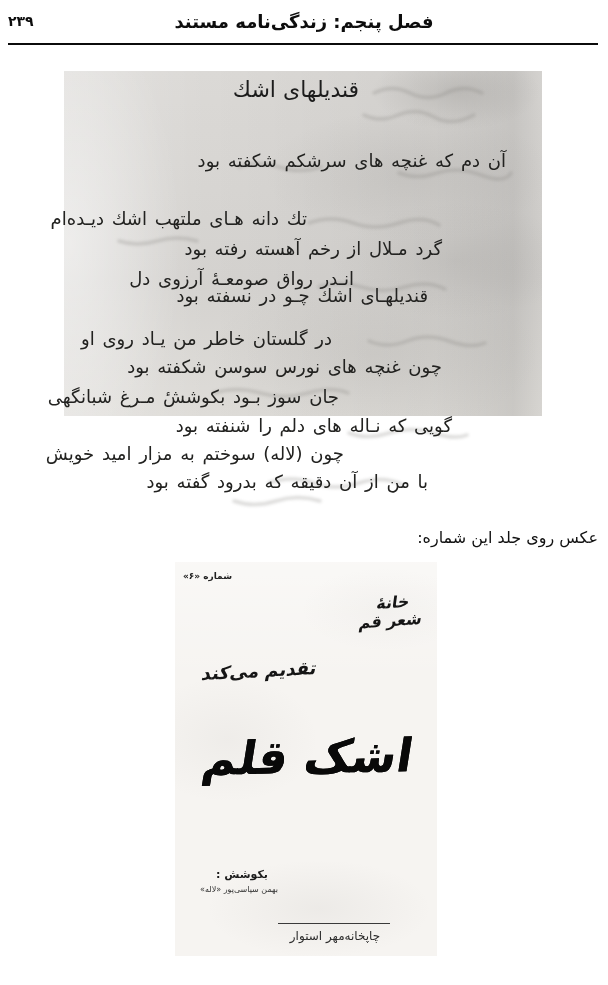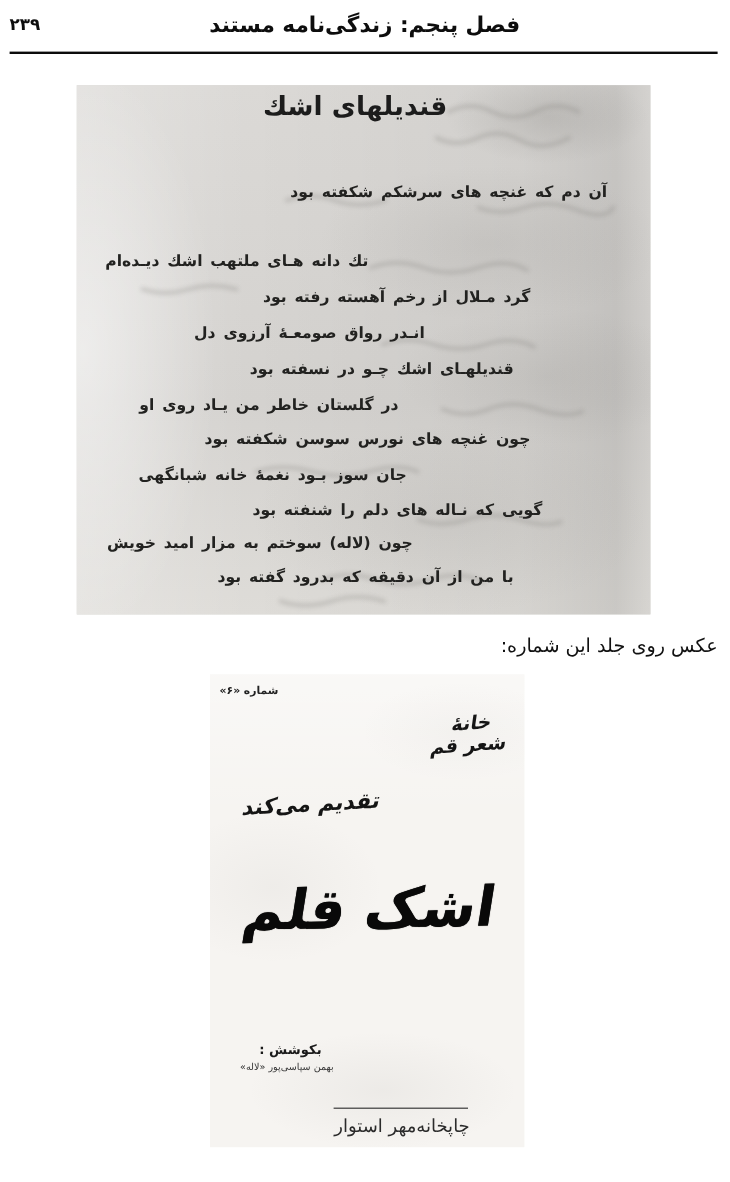--- a/index.html
+++ b/index.html
@@ -14,47 +14,46 @@
   }
   .chapter-title{
     position:absolute;left:0;right:0;top:11px;text-align:center;
     font-size:18px;font-weight:bold;color:#0d0d0d;letter-spacing:.2px;
   }
   .header-rule{
     position:absolute;left:8px;right:10px;top:43px;height:2px;background:#0b0b0b;
   }
   
   .poem-scan{
-    position:absolute;left:64px;top:71px;width:478px;height:441px;
+    position:absolute;left:64px;top:71px;width:478px;height:345px;
     background-color:#d8d6d3;
     background-image:
       radial-gradient(ellipse 120px 55px at 82% 6%, rgba(110,108,104,.20), transparent 70%),
       radial-gradient(ellipse 200px 90px at 72% 30%, rgba(120,118,114,.13), transparent 72%),
       radial-gradient(ellipse 170px 80px at 82% 55%, rgba(120,118,114,.12), transparent 72%),
       radial-gradient(ellipse 230px 110px at 65% 82%, rgba(120,118,114,.10), transparent 72%),
       radial-gradient(ellipse 150px 320px at 1% 50%, rgba(255,255,255,.45), transparent 75%),
       linear-gradient(90deg, rgba(255,255,255,.25), rgba(255,255,255,0) 30%, rgba(0,0,0,.04) 78%, rgba(0,0,0,.09) 94%, rgba(0,0,0,.03)),
       linear-gradient(180deg,#dbd9d6,#d4d2cf 60%,#dedcd8);
-    font-weight: bold;
   }
   .ghost-layer{position:absolute;inset:0;pointer-events:none;}
   .poem-title{
     position:absolute;left:0;right:14px;top:6px;text-align:center;
     font-size:22px;color:#1c1c1c;
   }
   .poem-line{
-    position:absolute;white-space:nowrap;font-size:13px;color:#222220;
+    position:absolute;white-space:nowrap;font-size:18px;color:#222220;
     word-spacing:2px;direction:rtl;line-height:22px;
   }
   .pl1 {right:36px; top:79px;}
   .pl2 {right:172px;top:109px;}
   .pl3 {right:235px;top:137px;margin-left:40px;}
   .pl4 {right:100px;top:167px;}
   .pl5 {right:188px;top:197px;}
-  .pl6 {right:114px;top:227px;text-align:center;}
+  .pl6 {right:114px;top:214px;text-align:center;}
   .pl7 {right:210px;top:257px;}
   .pl8 {right:100px;top:285px;}
   .pl9 {right:203px;top:315px;}
   .pl10{right:90px; top:344px;}
   .pl11{right:198px;top:372px;margin-left:40px;}
   .pl12{right:114px;top:400px;}
   
   .cover-caption{
     position:absolute;right:10px;top:528px;font-size:16px;color:#111;direction:rtl;margin-left:24px;
   }
@@ -92,21 +91,21 @@
     white-space:nowrap;
   }
   .editor-name{
     position:absolute;right:159px;top:323px;font-size:8px;color:#333;white-space:nowrap;
   }
   .printer-rule{
     position:absolute;left:103px;top:361px;width:112px;height:0;border-top:1px solid #3a3a3a;
   }
   .printer-name{
     position:absolute;left:90px;top:367px;width:140px;text-align:center;
-    font-size:15px;color:#2b2b2b;white-space:nowrap;
+    font-size:12px;color:#2b2b2b;white-space:nowrap;
   }
 </style>
 </head>
 <body>
 
 <div id="canvas">
 
   <div class="page-num">۲۳۹</div>
   <div class="chapter-title">فصل پنجم: زندگی‌نامه مستند</div>
   <div class="header-rule"></div>
@@ -136,21 +135,21 @@
 
     <div class="poem-title">قندیلهای اشك</div>
 
     <div class="poem-line pl1">آن دم که غنچه های سرشکم شکفته بود</div>
     <div class="poem-line pl3">تك دانه هـای ملتهب اشك دیـده‌ام</div>
     <div class="poem-line pl4">گرد مـلال از رخم آهسته رفته بود</div>
     <div class="poem-line pl5">انـدر رواق صومعـهٔ آرزوی دل</div>
     <div class="poem-line pl6">قندیلهـای اشك چـو در نسفته بود</div>
     <div class="poem-line pl7">در گلستان خاطر من یـاد روی او</div>
     <div class="poem-line pl8">چون غنچه های نورس سوسن شکفته بود</div>
-    <div class="poem-line pl9">جان سوز بـود نغمهٔ خانه شبانگهی</div>
+    <div class="poem-line pl9">جان سوز بـود بکوششٔ مـرغ شبانگهی</div>
     <div class="poem-line pl10">گویی که نـاله های دلم را شنفته بود</div>
     <div class="poem-line pl11">چون (لاله) سوختم به مزار امید خویش</div>
     <div class="poem-line pl12">با من از آن دقیقه که بدرود گفته بود</div>
   </div>
 
   <div class="cover-caption">عکس روی جلد این شماره:</div>
 
   <div class="cover-scan">
     <div class="issue-label">شماره «۶»</div>
 

